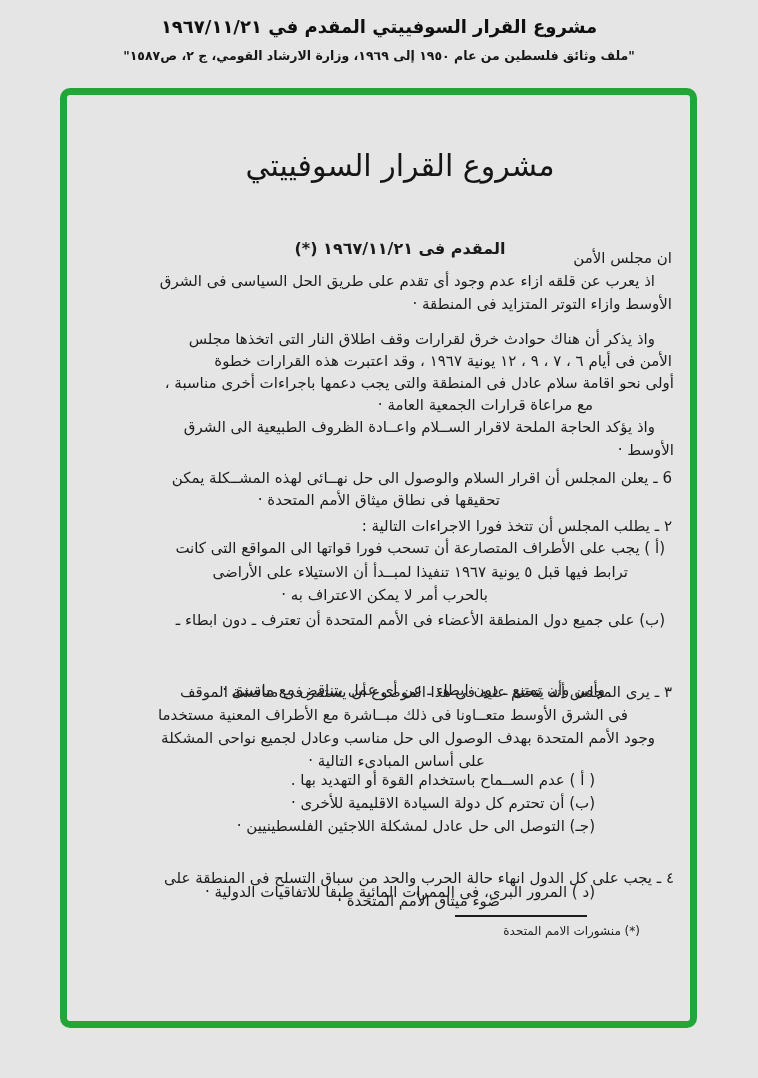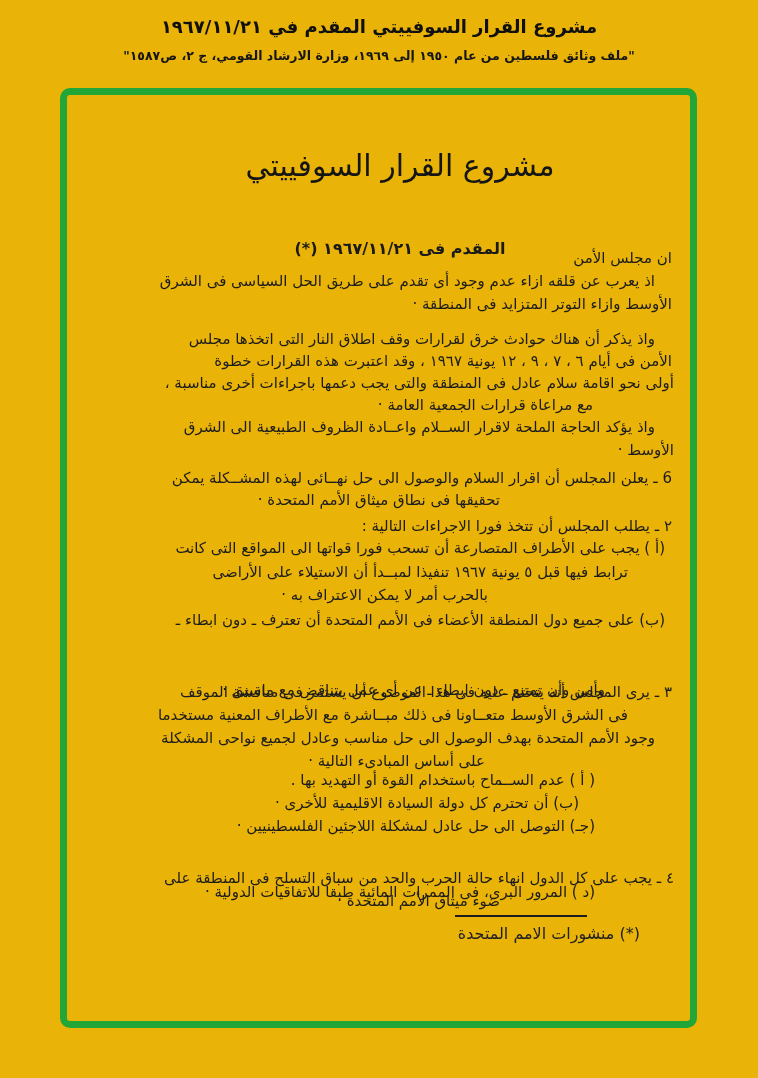--- a/index.html
+++ b/index.html
@@ -1,19 +1,19 @@
 <!DOCTYPE html>
 <html lang="ar" dir="rtl"><head>
 <meta charset="utf-8">
 <style>
   html,body{margin:0;padding:0;}
   .page{
     position:relative;
     width:758px;height:1078px;
-    background:#eab308;
+    background:#e5e5e5;
     font-family:"DejaVu Sans", sans-serif;
     direction:rtl;
     overflow:hidden;
   }
   .hdr1{
     position:absolute;top:16px;left:0;right:0;
     text-align:center;
     font-size:18px;font-weight:bold;color:#101010;
     letter-spacing:0.2px;
   }
@@ -43,21 +43,21 @@
     position:absolute;
     font-size:15px;line-height:20px;color:#1c1c1c;
     white-space:nowrap;direction:rtl;
   }
   .fn-rule{
     position:absolute;top:915px;right:171px;
     width:132px;height:2px;background:#1c1c1c;
   }
   .fn{
     position:absolute;top:924px;right:118px;
-    font-size:16px;color:#222;white-space:nowrap;direction:rtl;
+    font-size:12px;color:#222;white-space:nowrap;direction:rtl;
   }
 </style>
 </head>
 <body>
 
 <div class="page">
 
   <div class="hdr1">مشروع القرار السوفييتي المقدم في ١٩٦٧/١١/٢١</div>
   <div class="hdr2">"ملف وثائق فلسطين من عام ١٩٥٠ إلى ١٩٦٩، وزارة الارشاد القومي، ج ٢، ص١٥٨٧"</div>
 
@@ -81,21 +81,21 @@
   <div class="ln" style="top:538px;right:93px">(أ ) يجب على الأطراف المتصارعة أن تسحب فورا قواتها الى المواقع التى كانت</div>
   <div class="ln" style="top:562px;right:130px">ترابط فيها قبل ٥ يونية ١٩٦٧ تنفيذا لمبــدأ أن الاستيلاء على الأراضى</div>
   <div class="ln" style="top:585px;right:270px">بالحرب أمر لا يمكن الاعتراف به ·</div>
   <div class="ln" style="top:610px;right:93px">(ب) على جميع دول المنطقة الأعضاء فى الأمم المتحدة أن تعترف ـ دون ابطاء ـ</div>
   <div class="ln" style="top:680px;right:153px">وأمن وأن تمتنع ـ دون ابطاء ـ عن أى عمل يتناقض مع ماسبق ·</div>
   <div class="ln" style="top:682px;right:86px">٣ ـ يرى المجلس أنه يتحتم عليه فى هذا الموضوع أن يستمر فى مناقشة الموقف</div>
   <div class="ln" style="top:728px;right:103px">وجود الأمم المتحدة بهدف الوصول الى حل مناسب وعادل لجميع نواحى المشكلة</div>
   <div class="ln" style="top:705px;right:130px">فى الشرق الأوسط متعــاونا فى ذلك مبــاشرة مع الأطراف المعنية مستخدما</div>
   <div class="ln" style="top:751px;right:273px">على أساس المبادىء التالية ·</div>
   <div class="ln" style="top:770px;right:163px">( أ ) عدم الســماح باستخدام القوة أو التهديد بها .</div>
-  <div class="ln" style="top:793px;right:179px">(ب) أن تحترم كل دولة السيادة الاقليمية للأخرى ·</div>
+  <div class="ln" style="top:793px;right:163px">(ب) أن تحترم كل دولة السيادة الاقليمية للأخرى ·</div>
   <div class="ln" style="top:816px;right:163px">(جـ) التوصل الى حل عادل لمشكلة اللاجئين الفلسطينيين ·</div>
   <div class="ln" style="top:882px;right:163px">(د ) المرور البرى، فى الممرات المائية طبقا للاتفاقيات الدولية ·</div>
   <div class="ln" style="top:868px;right:84px">٤ ـ يجب على كل الدول انهاء حالة الحرب والحد من سباق التسلح فى المنطقة على</div>
   <div class="ln" style="top:891px;right:258px">ضوء ميثاق الأمم المتحدة ·</div>
 
   <div class="fn-rule"></div>
   <div class="fn">(*) منشورات الامم المتحدة</div>
 
 </div>
 

